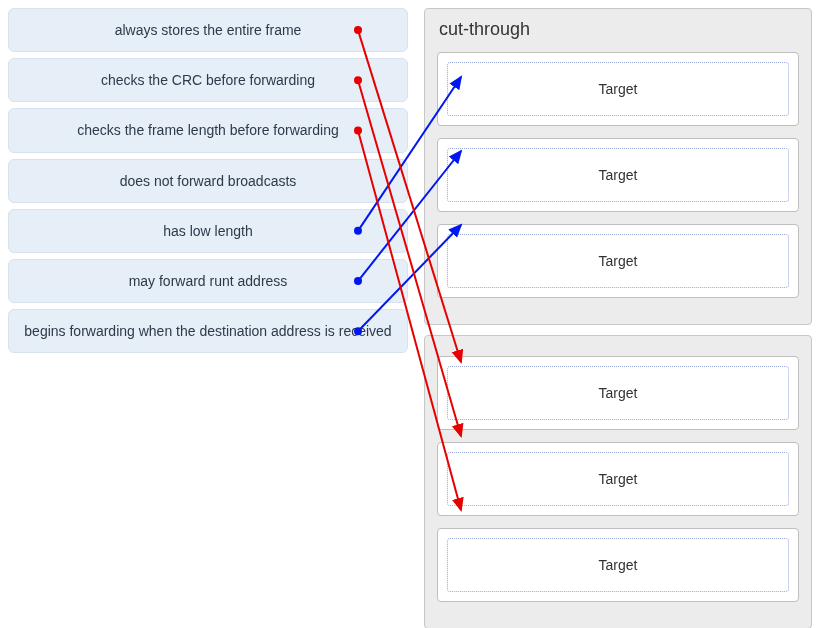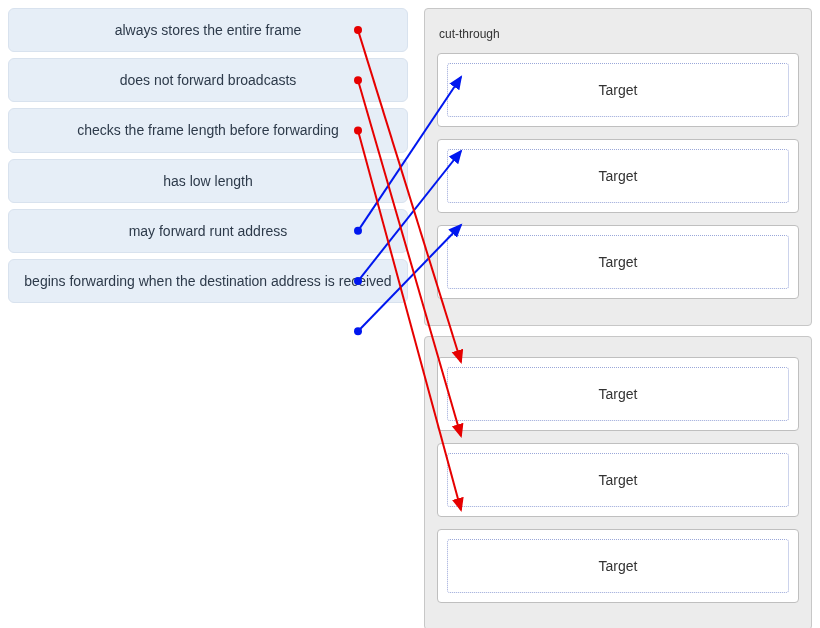--- a/index.html
+++ b/index.html
@@ -39,23 +39,23 @@
     flex-direction: column;
     gap: 10px;
   }
   .drop-group {
     border: 1px solid #c7c7c7;
     border-radius: 4px;
     background: #ececec;
     padding: 8px 10px 14px 10px;
   }
   .group-title {
-    font-size: 12px;
+    font-size: 18px;
     color: #333;
-    margin: 10px 0 8px 4px;
+    margin: 2px 0 8px 4px;
   }
   .target-slot {
     background: #ffffff;
     border: 1px solid #bfbfbf;
     border-radius: 4px;
     padding: 9px;
     margin: 12px 2px;
   }
   .target-inner {
     border: 1px dotted #9aa7d9;
@@ -71,22 +71,23 @@
     top: 0;
     pointer-events: none;
   }
 </style>
 </head>
 <body>
 
 <div class="container">
   <div class="left-col">
     <div class="source-item" id="src-s1">always stores the entire frame</div>
+    <div class="source-item" id="src-s2">checks the CRC before forwarding</div>
+    <div class="source-item" id="src-s3">checks the frame length before forwarding</div>
     <div class="source-item" id="src-s4">does not forward broadcasts</div>
-    <div class="source-item" id="src-s3">checks the frame length before forwarding</div>
     <div class="source-item" id="src-s5">has low length</div>
     <div class="source-item" id="src-s6">may forward runt address</div>
     <div class="source-item" id="src-s7">begins forwarding when the destination address is received</div>
   </div>
 
   <div class="right-col">
     <div class="drop-group">
       <div class="group-title">cut-through</div>
       <div class="target-slot" id="tgt-cut-through-0">
         <div class="target-inner">Target</div>

